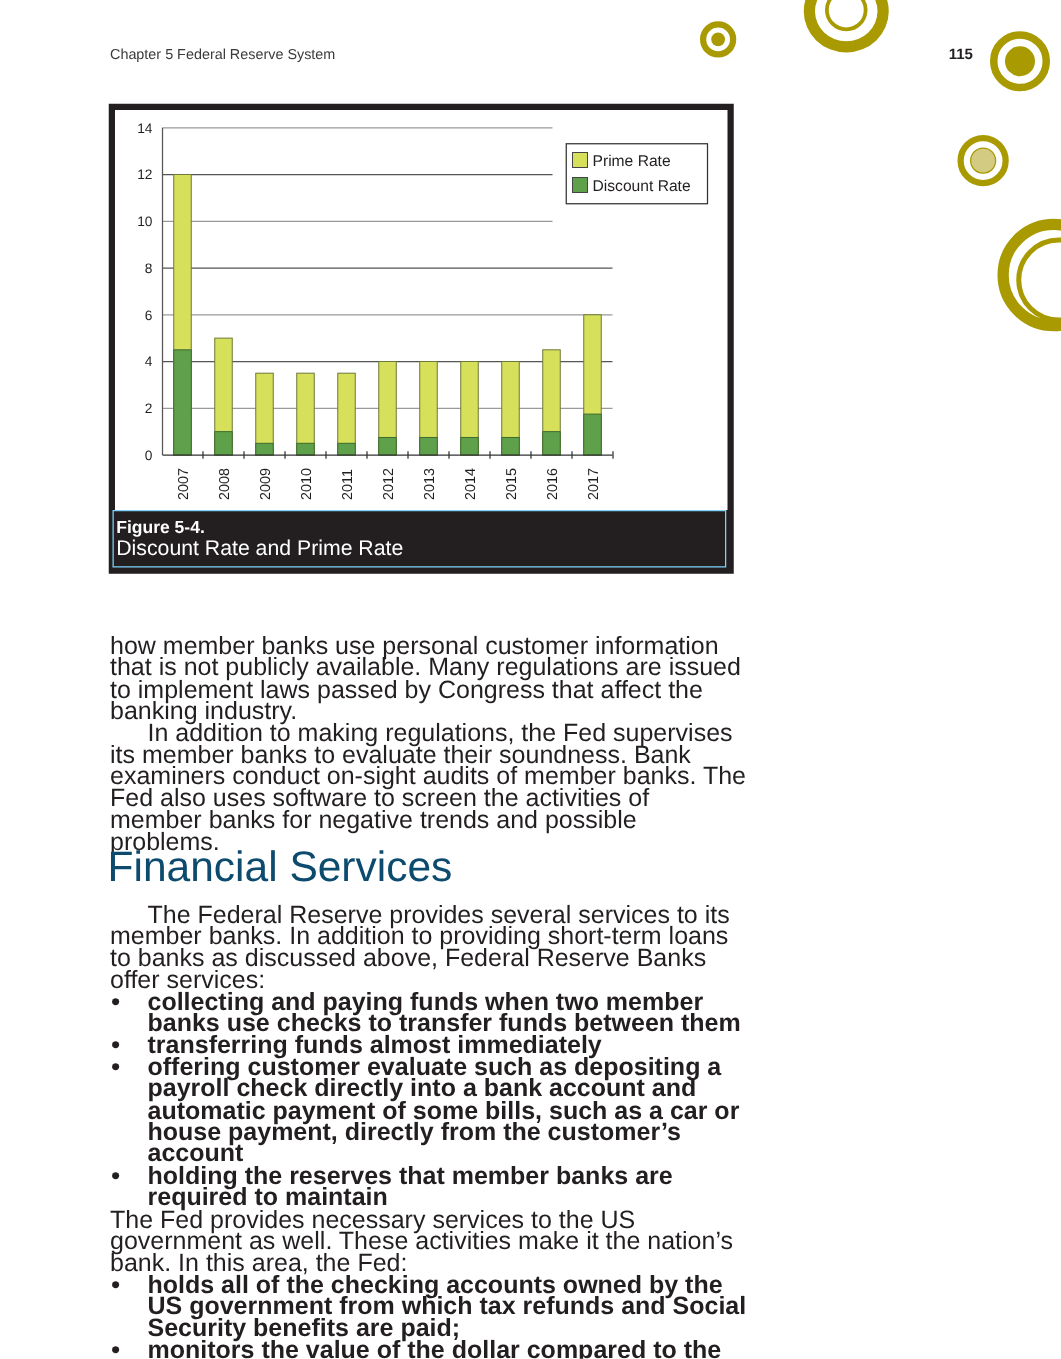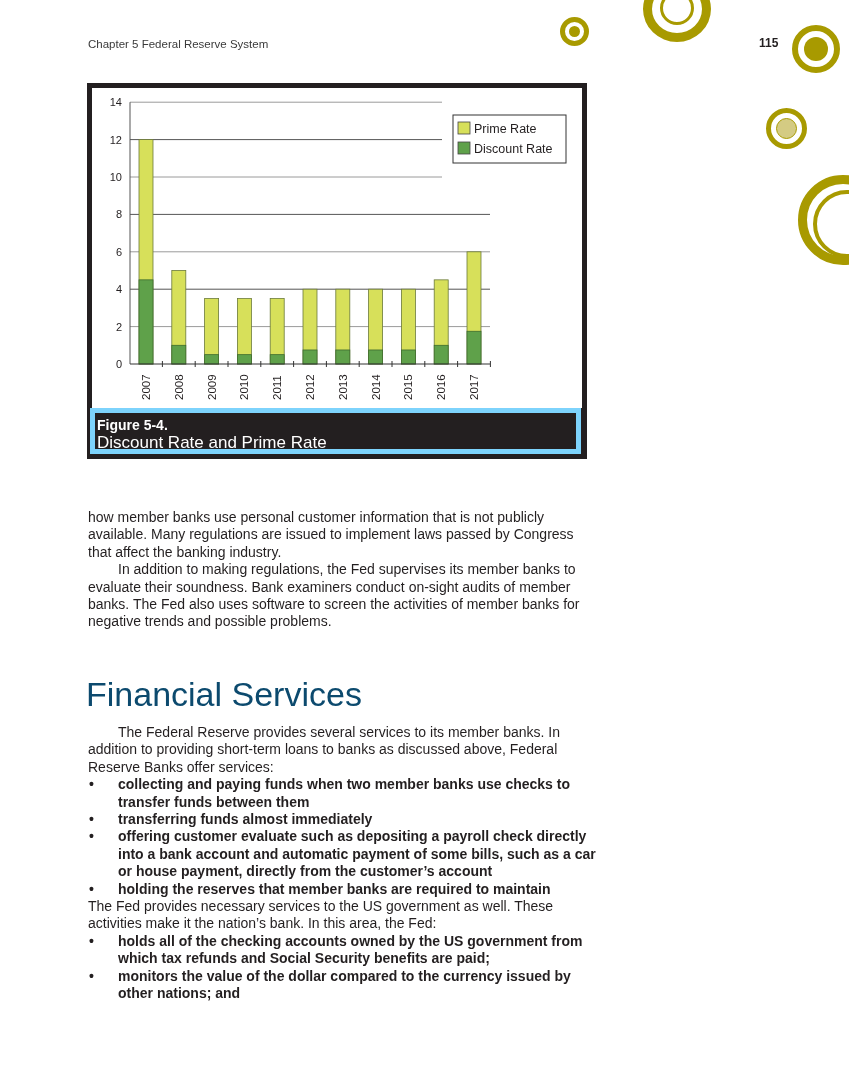--- a/index.html
+++ b/index.html
@@ -16,27 +16,27 @@
   .ring { position: absolute; border-radius: 50%; box-sizing: border-box; }
   .figure {
     position: absolute; left: 87px; top: 83px; width: 500px; height: 376px;
     background: #231f20; box-sizing: border-box;
   }
   .figure .plot-area {
     position: absolute; left: 5px; top: 5px; width: 490px; height: 320px; background: #fff;
   }
   .figure .caption {
     position: absolute; left: 3px; top: 325px; width: 491px; height: 46px;
-    border: 5px solid #7dd3fc; box-sizing: border-box; color: #fff; padding: 4px 0 16px 2px;
+    border: 1px solid #7dd3fc; box-sizing: border-box; color: #fff; padding: 4px 0 16px 2px;
   }
   .caption .cap-title { font-weight: bold; font-size: 14px; line-height: 17px; }
   .caption .cap-sub { font-size: 17px; line-height: 17px; }
   svg text { font-family: "Liberation Sans", sans-serif; }
   .body-text {
-    position: absolute; left: 88px; width: 510px; font-size: 14px; line-height: 17.4px; color: #231f20;
+    position: absolute; left: 88px; width: 510px; font-size: 20px; line-height: 17.4px; color: #231f20;
   }
   .body-text p { margin: 0; }
   .indent { text-indent: 30px; }
   .h1 {
     position: absolute; left: 86px; top: 675px; font-size: 34px; color: #0c4a6e; font-weight: normal; margin: 0;
   }
   ul.bullets { list-style: none; margin: 0; padding: 0; font-weight: bold; }
   ul.bullets li { position: relative; padding-left: 30px; }
   ul.bullets li::before { content: "•"; position: absolute; left: 1px; top: 0; }
 </style>

